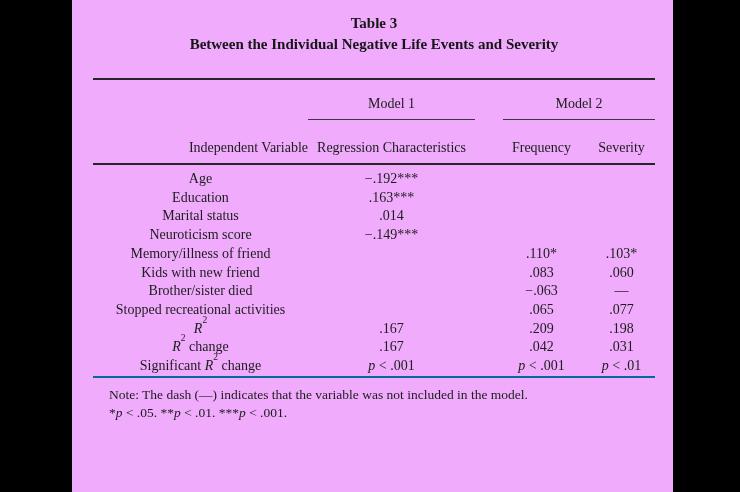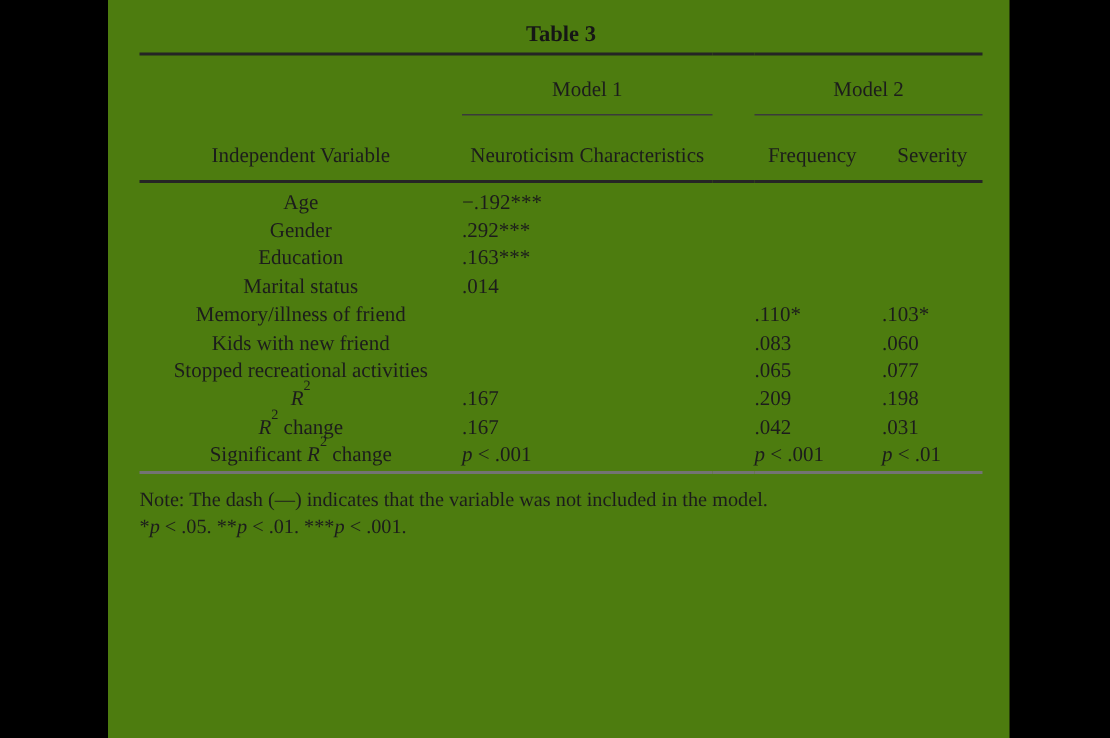--- a/index.html
+++ b/index.html
@@ -16,41 +16,41 @@
     width: 740px;
     height: 492px;
     background: #000000;
   }
   .page {
     position: absolute;
     left: 72px;
     top: 0;
     width: 601px;
     height: 492px;
-    background: #4d7c0f;
+    background: #f0abfc;
     box-sizing: border-box;
     padding: 0 18px 0 21px;
     color: #1c1c1c;
   }
   .title-block {
     margin-top: 13px;
     text-align: center;
     font-weight: bold;
     font-size: 15px;
     line-height: 21px;
     color: #161616;
   }
   .title-block .t-line { white-space: nowrap; }
   table.reg {
-    margin-top: 1px;
+    margin-top: 23px;
     width: 562px;
     border-collapse: collapse;
     table-layout: fixed;
     border-top: 2px solid #252525;
-    border-bottom: 2px solid #737373;
+    border-bottom: 2px solid #0369a1;
     color: #1c1c1c;
   }
   table.reg th, table.reg td {
     font-weight: normal;
     padding: 0;
     font-size: 14px;
     overflow: visible;
     white-space: nowrap;
   }
   thead th.model-span {
@@ -60,125 +60,134 @@
     text-align: center;
     border-bottom: 1.5px solid #3a3a3a;
   }
   thead th.col-head {
     height: 36px;
     vertical-align: bottom;
     padding-bottom: 7px;
     border-bottom: 2px solid #252525;
     text-align: center;
   }
-  thead th.col-head.left { text-align: center; }
+  thead th.col-head.left { text-align: right; }
   tbody td {
     height: 18.7px;
     line-height: 18.7px;
   }
   tbody tr:first-child td { padding-top: 5px; }
   td.td-label { text-align: center; }
-  td.td-val { text-align: left; }
+  td.td-val { text-align: center; }
   sup {
     font-size: 68%;
     line-height: 0;
     position: relative;
     top: -0.45em;
   }
   .notes {
     margin-top: 8px;
     font-size: 13.5px;
     line-height: 18px;
     color: #1c1c1c;
   }
-  .notes div { white-space: nowrap; }
+  .notes div { white-space: nowrap; margin-left: 16px; }
 </style>
 </head>
 <body>
 
 <div class="canvas">
   <div class="page">
 
     <div class="title-block">
       <div class="t-line">Table 3</div>
+      <div class="t-line">Between the Individual Negative Life Events and Severity</div>
     </div>
 
     <table class="reg">
       <colgroup>
         <col style="width:215px">
         <col style="width:167px">
         <col style="width:28px">
         <col style="width:77px">
         <col style="width:8px">
         <col style="width:67px">
       </colgroup>
       <thead>
         <tr>
           <td></td>
           <th class="model-span">Model 1</th>
           <td></td>
           <th class="model-span" colspan="3">Model 2</th>
         </tr>
         <tr>
           <th class="col-head left">Independent Variable</th>
-          <th class="col-head">Neuroticism Characteristics</th>
+          <th class="col-head">Regression Characteristics</th>
           <th class="col-head"></th>
           <th class="col-head">Frequency</th>
           <th class="col-head"></th>
           <th class="col-head">Severity</th>
         </tr>
       </thead>
       <tbody>
           <tr>
             <td class="td-label">Age</td>
             <td class="td-val">−.192***</td>
             <td class="td-spacer"></td>
             <td class="td-val"></td>
             <td class="td-spacer"></td>
             <td class="td-val"></td>
           </tr>
           <tr>
-            <td class="td-label">Gender</td>
-            <td class="td-val">.292***</td>
-            <td class="td-spacer"></td>
-            <td class="td-val"></td>
-            <td class="td-spacer"></td>
-            <td class="td-val"></td>
-          </tr>
-          <tr>
             <td class="td-label">Education</td>
             <td class="td-val">.163***</td>
             <td class="td-spacer"></td>
             <td class="td-val"></td>
             <td class="td-spacer"></td>
             <td class="td-val"></td>
           </tr>
           <tr>
             <td class="td-label">Marital status</td>
             <td class="td-val">.014</td>
             <td class="td-spacer"></td>
             <td class="td-val"></td>
             <td class="td-spacer"></td>
             <td class="td-val"></td>
           </tr>
           <tr>
+            <td class="td-label">Neuroticism score</td>
+            <td class="td-val">−.149***</td>
+            <td class="td-spacer"></td>
+            <td class="td-val"></td>
+            <td class="td-spacer"></td>
+            <td class="td-val"></td>
+          </tr>
+          <tr>
             <td class="td-label">Memory/illness of friend</td>
             <td class="td-val"></td>
             <td class="td-spacer"></td>
             <td class="td-val">.110*</td>
             <td class="td-spacer"></td>
             <td class="td-val">.103*</td>
           </tr>
           <tr>
             <td class="td-label">Kids with new friend</td>
             <td class="td-val"></td>
             <td class="td-spacer"></td>
             <td class="td-val">.083</td>
             <td class="td-spacer"></td>
             <td class="td-val">.060</td>
+          </tr>
+          <tr>
+            <td class="td-label">Brother/sister died</td>
+            <td class="td-val"></td>
+            <td class="td-spacer"></td>
+            <td class="td-val">−.063</td>
+            <td class="td-spacer"></td>
+            <td class="td-val">—</td>
           </tr>
           <tr>
             <td class="td-label">Stopped recreational activities</td>
             <td class="td-val"></td>
             <td class="td-spacer"></td>
             <td class="td-val">.065</td>
             <td class="td-spacer"></td>
             <td class="td-val">.077</td>
           </tr>
           <tr>

